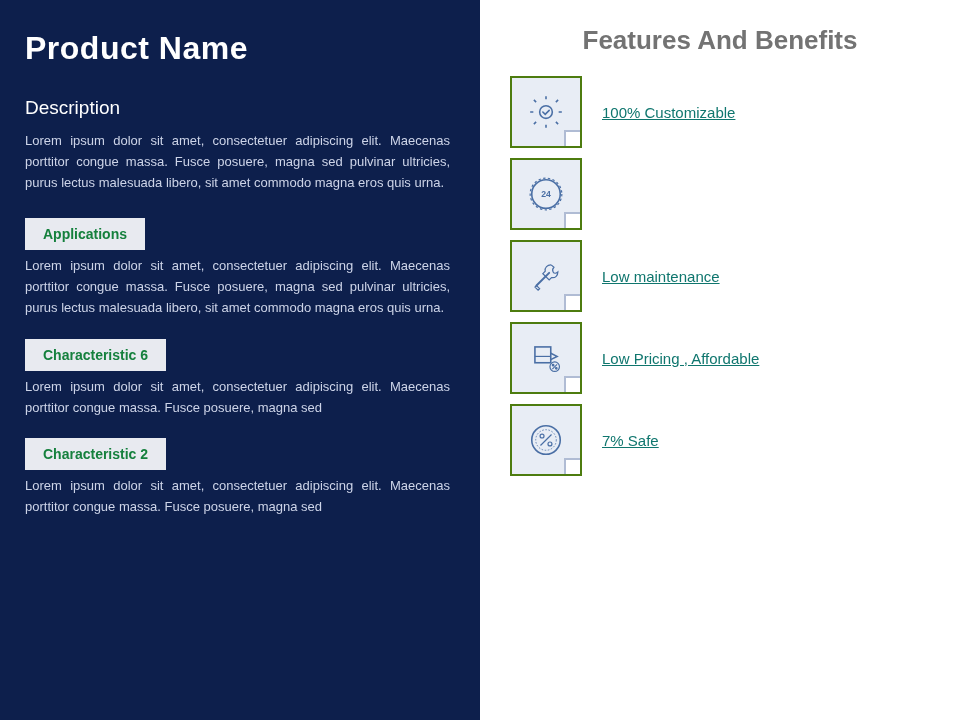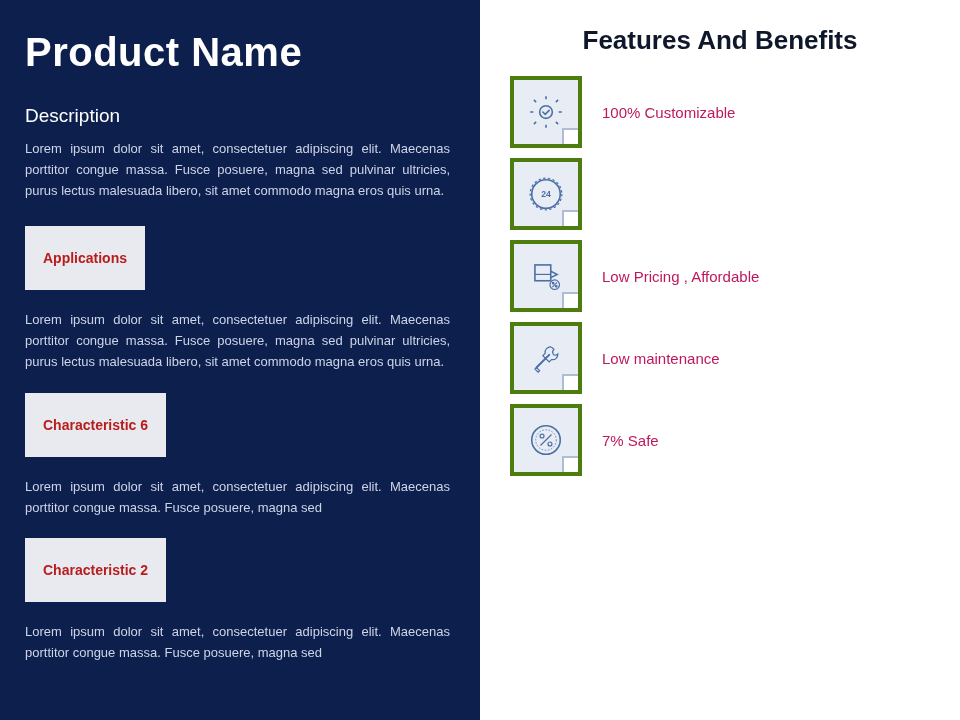--- a/index.html
+++ b/index.html
@@ -14,21 +14,21 @@
     
     .left-panel {
       width: 480px;
       background-color: #0d1f4c;
       color: white;
       padding: 30px 30px 30px 25px;
       flex-shrink: 0;
     }
 
     .product-title {
-      font-size: 40px;
+      font-size: 32px;
       font-weight: 900;
       color: white;
       margin-bottom: 30px;
       letter-spacing: 0.5px;
     }
 
     .section-label {
       font-size: 19px;
       font-weight: 400;
       color: white;
@@ -39,27 +39,27 @@
       font-size: 13px;
       color: #cdd4e8;
       line-height: 1.6;
       text-align: justify;
       margin-bottom: 25px;
     }
 
     .tag-button {
       display: inline-block;
       background-color: #e8eaf0;
-      color: #b91c1c;
+      color: #15803d;
       font-size: 14px;
       font-weight: 600;
-      padding: 24px 18px;
+      padding: 8px 18px;
       border: none;
       cursor: pointer;
-      margin-bottom: 20px;
+      margin-bottom: 6px;
     }
 
     .char-text {
       font-size: 13px;
       color: #cdd4e8;
       line-height: 1.6;
       text-align: justify;
       margin-bottom: 20px;
     }
 
@@ -67,36 +67,36 @@
     .right-panel {
       width: 480px;
       background-color: #ffffff;
       padding: 25px 30px;
       flex-shrink: 0;
     }
 
     .features-title {
       font-size: 26px;
       font-weight: 800;
-      color: #0f172a;
+      color: #737373;
       margin-bottom: 20px;
       text-align: center;
     }
 
     .feature-row {
       display: flex;
       align-items: center;
       margin-bottom: 10px;
     }
 
     .feature-icon-box {
       width: 72px;
       height: 72px;
       background-color: #e8edf5;
-      border: 4px solid #4d7c0f;
+      border: 2px solid #4d7c0f;
       display: flex;
       align-items: center;
       justify-content: center;
       flex-shrink: 0;
       position: relative;
       margin-right: 20px;
     }
 
     
     .feature-icon-box::after {
@@ -114,22 +114,23 @@
     .feature-icon-box svg {
       width: 38px;
       height: 38px;
       stroke: #4a6fa5;
       fill: none;
       stroke-width: 1.5;
     }
 
     .feature-label {
       font-size: 15px;
-      color: #be185d;
+      color: #0f766e;
       font-weight: 400;
+      text-decoration: underline;
     }
   </style>
 </head>
 <body>
 
 <div class="left-panel">
   <div class="product-title">Product Name</div>
 
   <div class="section-label">Description</div>
   <p class="description-text">Lorem ipsum dolor sit amet, consectetuer  adipiscing elit. Maecenas porttitor congue massa. Fusce posuere, magna sed pulvinar ultricies,  purus lectus malesuada libero, sit amet commodo  magna eros quis urna.</p>
@@ -161,50 +162,50 @@
   <div class="feature-row">
     <div class="feature-icon-box">
       <svg viewBox="0 0 48 48">
         <circle cx="24" cy="24" r="18" stroke="#4a6fa5" stroke-width="2" fill="none"></circle>
         <text x="24" y="28" text-anchor="middle" font-size="11" fill="#4a6fa5" font-weight="bold" stroke="none">24</text>
         <circle cx="24" cy="24" r="20" stroke="#4a6fa5" stroke-width="1.5" fill="none" stroke-dasharray="3,3"></circle>
       </svg>
     </div>
   </div>
 
+
+  <div class="feature-row">
+    <div class="feature-icon-box">
+      <svg viewBox="0 0 48 48">
+        <path d="M12 36l16-16" stroke="#4a6fa5" stroke-width="2.5" stroke-linecap="round"></path>
+        <path d="M30 10c-4 0-8 3-7 8l-3 3 8 8 3-3c5 1 8-3 8-7-2 2-5 2-6 0s-1-4 1-6c-1-1-3-3-4-3z" stroke="#4a6fa5" stroke-width="1.5" fill="none"></path>
+        <path d="M10 38l2-2 4 4-2 2-4-4z" stroke="#4a6fa5" stroke-width="1.5" fill="none"></path>
+      </svg>
+    </div>
+    <span class="feature-label">Low maintenance</span>
+  </div>
 
   <div class="feature-row">
     <div class="feature-icon-box">
       <svg viewBox="0 0 48 48">
         <rect x="10" y="10" width="20" height="20" stroke="#4a6fa5" stroke-width="2" fill="none"></rect>
         <path d="M30 18l8 4-8 4" stroke="#4a6fa5" stroke-width="2" fill="none"></path>
         <line x1="10" y1="22" x2="30" y2="22" stroke="#4a6fa5" stroke-width="1.5"></line>
         <circle cx="35" cy="35" r="6" stroke="#4a6fa5" stroke-width="1.5" fill="none"></circle>
         <line x1="32" y1="38" x2="38" y2="32" stroke="#4a6fa5" stroke-width="1.5"></line>
         <circle cx="33" cy="33" r="1" fill="#4a6fa5"></circle>
         <circle cx="37" cy="37" r="1" fill="#4a6fa5"></circle>
       </svg>
     </div>
     <span class="feature-label">Low Pricing , Affordable</span>
   </div>
 
   <div class="feature-row">
     <div class="feature-icon-box">
       <svg viewBox="0 0 48 48">
-        <path d="M12 36l16-16" stroke="#4a6fa5" stroke-width="2.5" stroke-linecap="round"></path>
-        <path d="M30 10c-4 0-8 3-7 8l-3 3 8 8 3-3c5 1 8-3 8-7-2 2-5 2-6 0s-1-4 1-6c-1-1-3-3-4-3z" stroke="#4a6fa5" stroke-width="1.5" fill="none"></path>
-        <path d="M10 38l2-2 4 4-2 2-4-4z" stroke="#4a6fa5" stroke-width="1.5" fill="none"></path>
-      </svg>
-    </div>
-    <span class="feature-label">Low maintenance</span>
-  </div>
-
-  <div class="feature-row">
-    <div class="feature-icon-box">
-      <svg viewBox="0 0 48 48">
         <circle cx="24" cy="24" r="18" stroke="#4a6fa5" stroke-width="2" fill="none"></circle>
         <circle cx="24" cy="24" r="13" stroke="#4a6fa5" stroke-width="1" fill="none" stroke-dasharray="2,2"></circle>
         <line x1="17" y1="31" x2="31" y2="17" stroke="#4a6fa5" stroke-width="1.5"></line>
         <circle cx="19" cy="19" r="2.5" stroke="#4a6fa5" stroke-width="1.5" fill="none"></circle>
         <circle cx="29" cy="29" r="2.5" stroke="#4a6fa5" stroke-width="1.5" fill="none"></circle>
       </svg>
     </div>
     <span class="feature-label"> 7% Safe</span>
   </div>
 </div>

